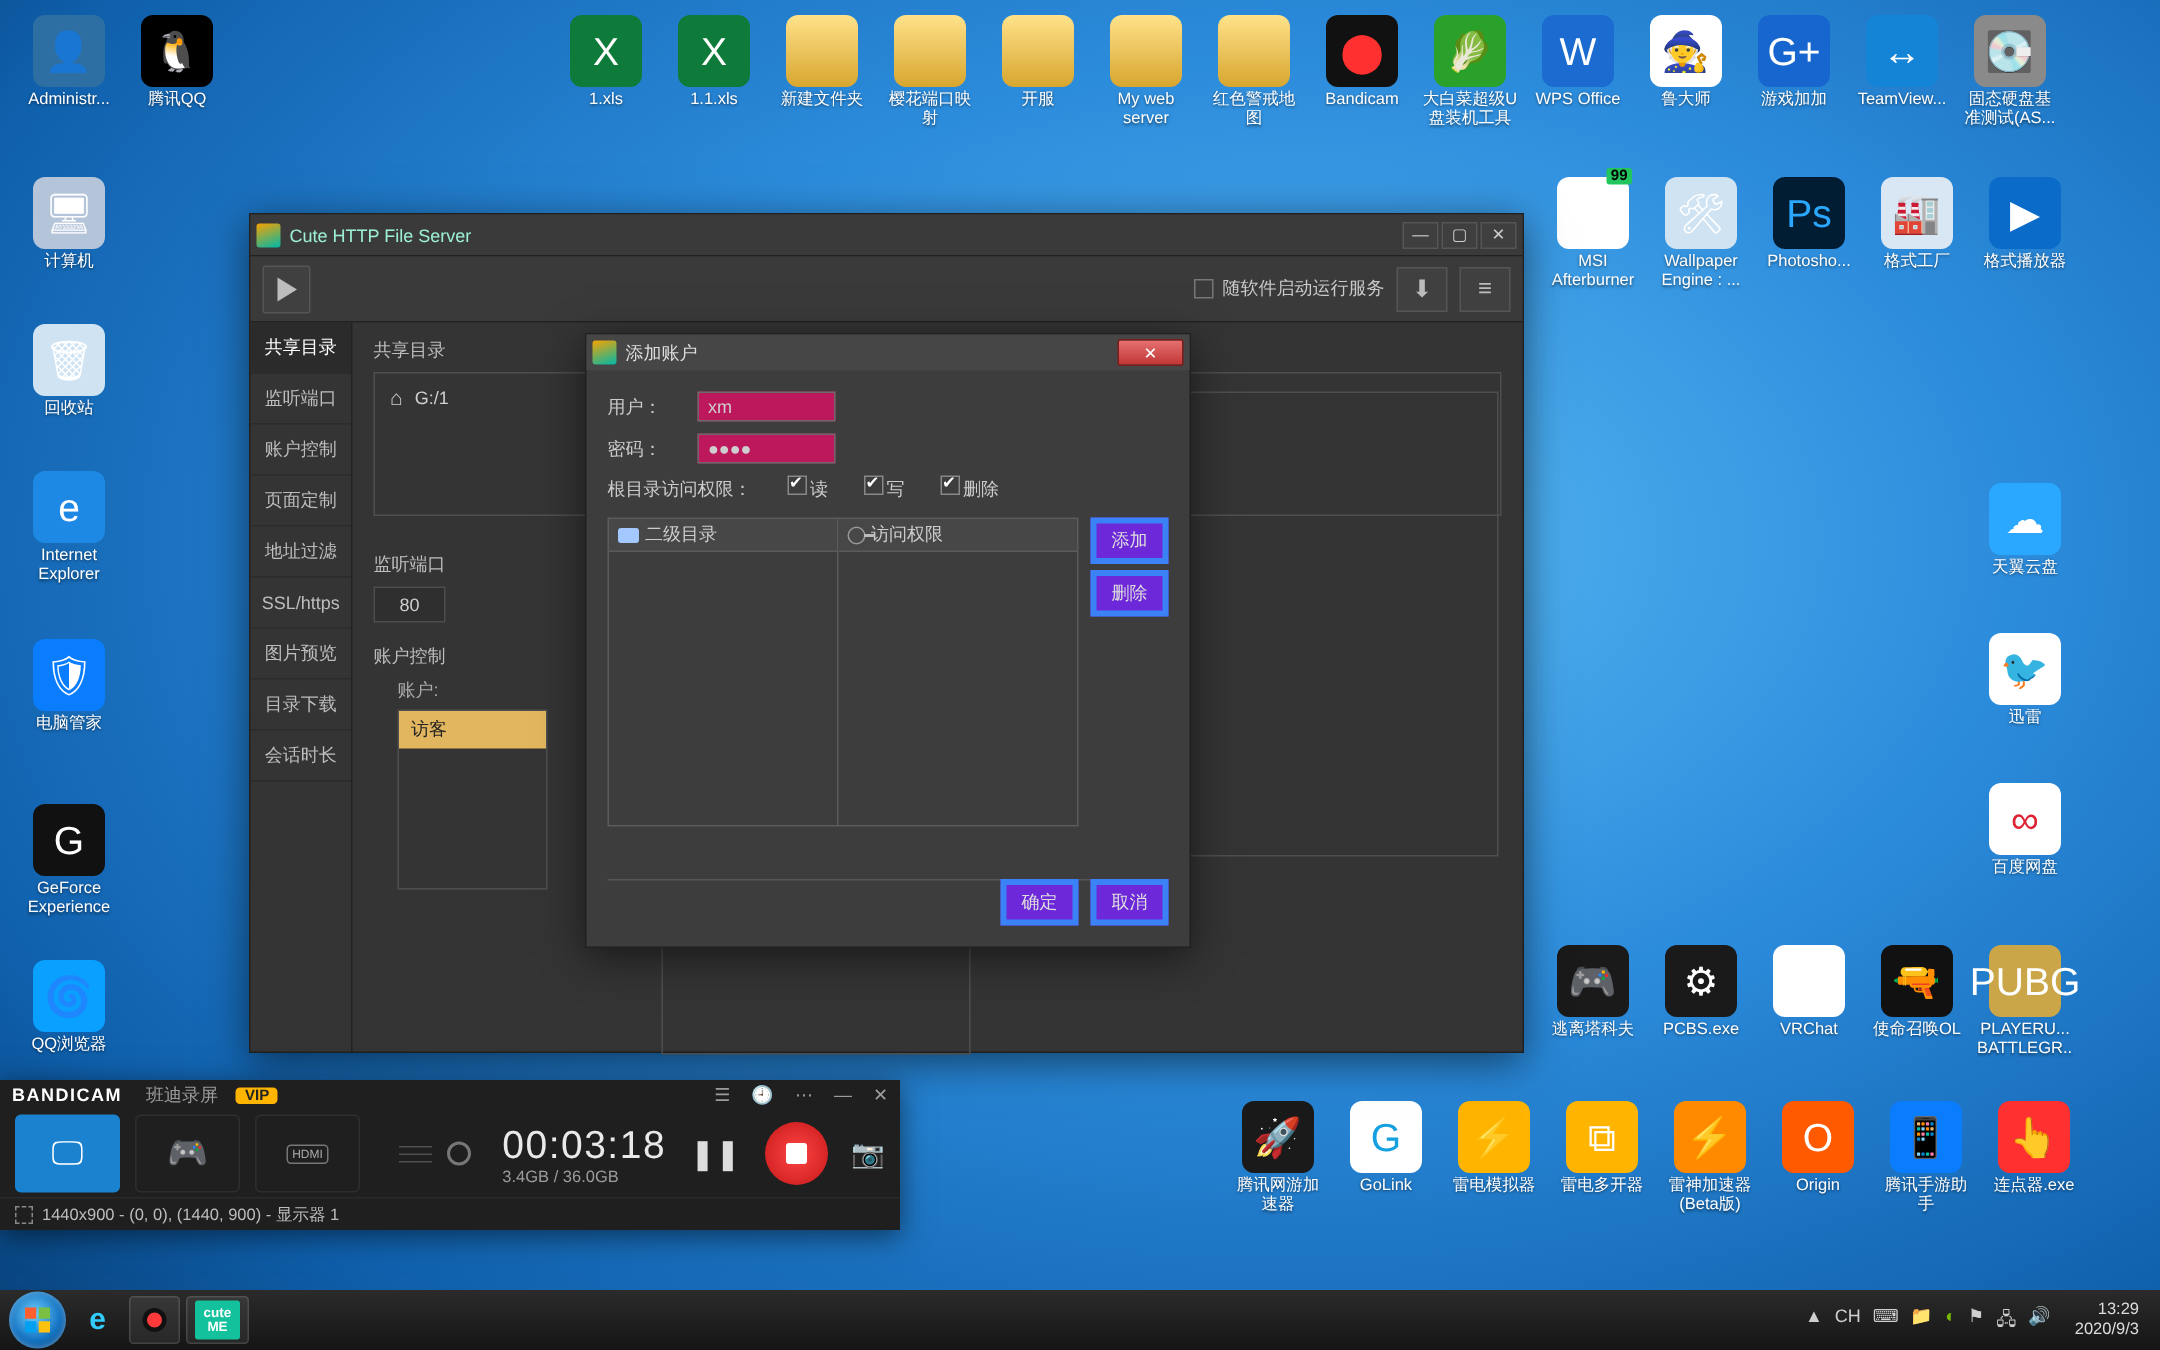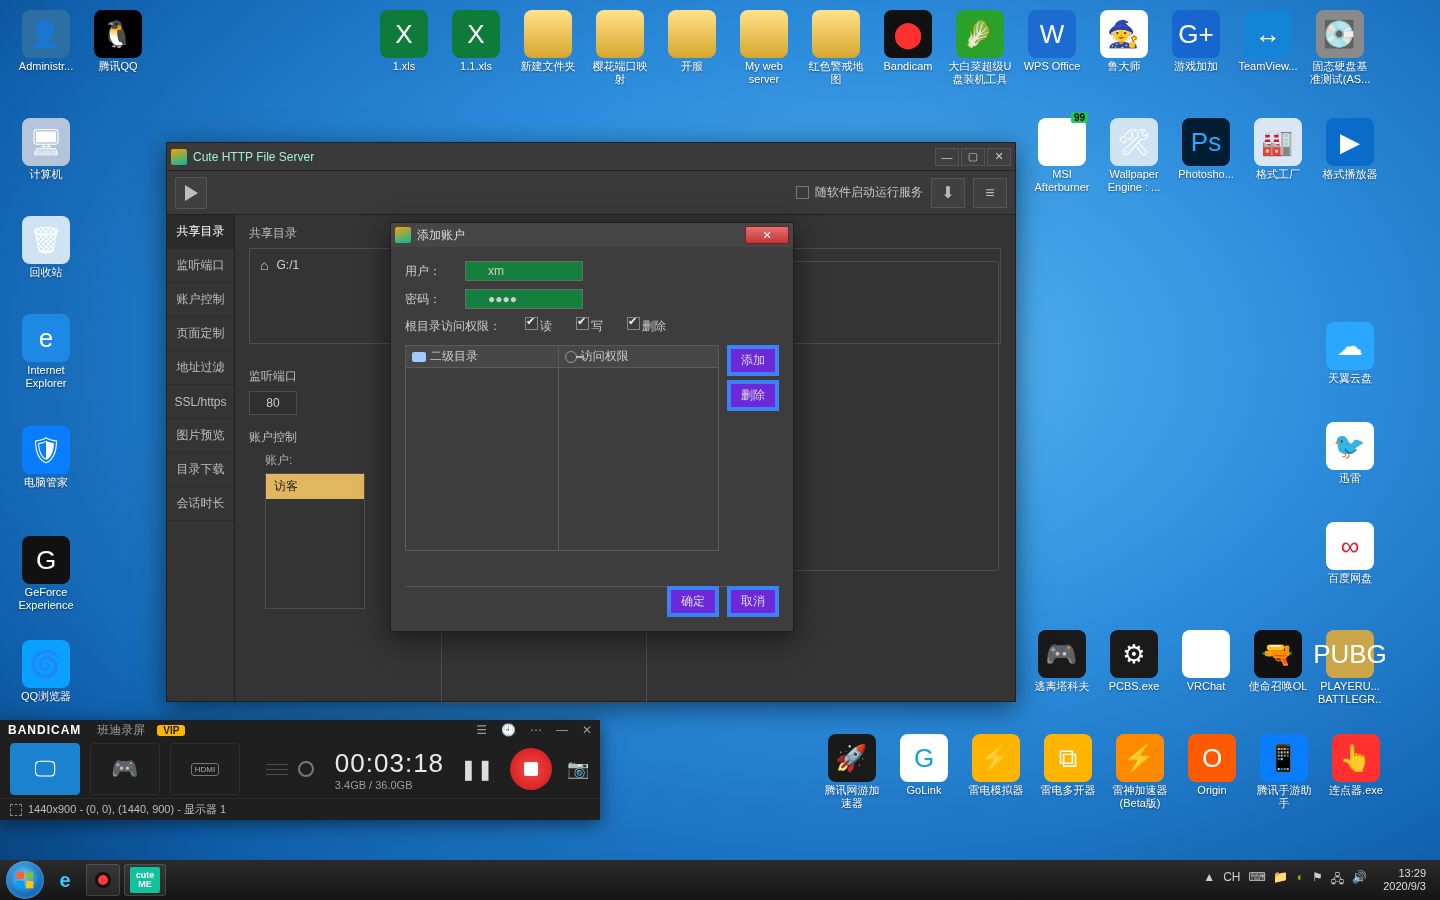--- a/index.html
+++ b/index.html
@@ -44,32 +44,32 @@
   .body{flex:1;display:flex;}
   .sidenav{width:68px;border-right:1px solid #222;display:flex;flex-direction:column;}
   .navitem{height:34px;display:flex;align-items:center;justify-content:center;font-size:12px;color:#bdbdbd;border-bottom:1px solid #2b2b2b;cursor:pointer;}
   .navitem.act{background:#2b2b2b;color:#fff;}
   .content{flex:1;padding:10px 14px;color:#aaa;font-size:12px;position:relative;}
   .section-title{margin:0 0 6px 0;color:#bdbdbd;}
   .pathbox{border:1px solid var(--app-line);height:96px;padding:8px 10px;color:#cfcfcf;}
   .pathrow{display:flex;align-items:center;gap:8px;}
   .portbox{width:48px;height:24px;border:1px solid var(--app-line);background:#2f2f2f;color:#cfcfcf;display:flex;align-items:center;justify-content:center;}
   .acct{margin-top:14px;}
-  .acctlist{width:100px;height:136px;border:1px solid var(--app-line);margin-top:4px;}
+  .acctlist{width:100px;height:120px;border:1px solid var(--app-line);margin-top:4px;}
   .acctitem{padding:4px 8px;background:var(--sel);color:#222;font-size:12px;}
   .stub{position:absolute;border:1px solid var(--app-line);}
   .stubR{right:16px;top:46px;width:306px;height:310px;}
   .stubL{left:206px;top:388px;width:206px;height:100px;}
   
   #dlg{left:390px;top:222px;width:404px;height:410px;background:#3d3d3d;}
   .dlg-tb{height:24px;background:#464646;display:flex;align-items:center;padding:0 4px;color:#ddd;font-size:12px;}
   .dlg-close{width:44px;height:18px;margin-left:auto;background:linear-gradient(#e67070,#c23636);border:1px solid #7a1d1d;border-radius:2px;color:#fff;display:flex;align-items:center;justify-content:center;font-size:11px;cursor:pointer;}
   .dlg-body{padding:14px;color:#ccc;font-size:12px;}
   .frow{display:flex;align-items:center;gap:24px;margin-bottom:8px;}
-  .finput{width:118px;height:20px;border:1px solid #6a6a6a;background:#15803d;color:#cfcfcf;padding:0 22px;font-size:12px;}
+  .finput{width:92px;height:20px;border:1px solid #6a6a6a;background:#be185d;color:#cfcfcf;padding:0 6px;font-size:12px;}
   .chk2{width:13px;height:13px;border:1px solid #888;display:inline-block;margin-right:2px;position:relative;}
   .chk2.on::after{content:"✔";position:absolute;top:-3px;left:0;font-size:11px;color:#fff;}
   .permtbl{border:1px solid #5b5b5b;height:206px;display:flex;}
   .col{flex:1;border-right:1px solid #5b5b5b;}
   .col:last-child{border-right:none;flex:1.05;}
   .colh{height:22px;border-bottom:1px solid #5b5b5b;background:#474747;display:flex;align-items:center;gap:4px;padding:0 6px;font-size:12px;}
   .colh .fic{width:14px;height:10px;background:#a3c7ff;border-radius:2px;}
   .key{width:12px;height:12px;border-radius:50%;border:1px solid #999;position:relative;}
   .key::after{content:"";position:absolute;width:7px;height:2px;background:#bbb;right:-7px;top:4px;}
   .side-actions{display:flex;flex-direction:column;gap:4px;margin-left:8px;}

